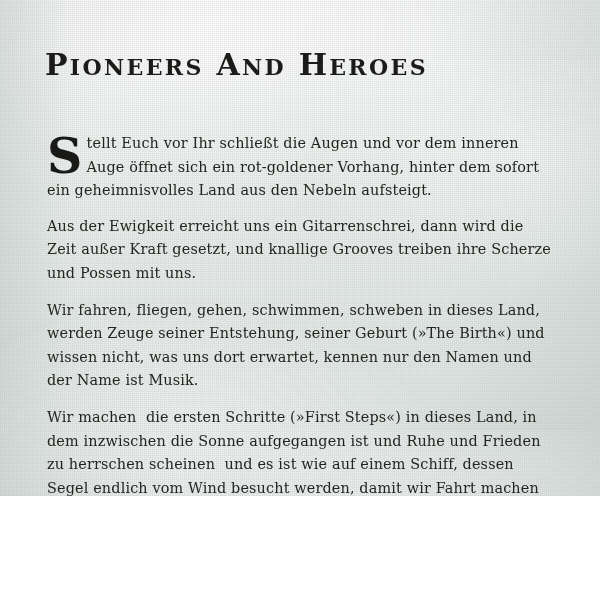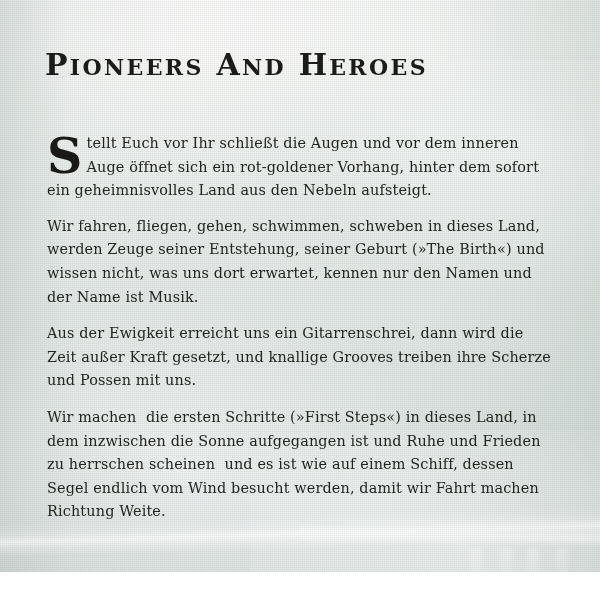--- a/index.html
+++ b/index.html
@@ -10,21 +10,21 @@
     width: 600px;
     height: 600px;
     overflow: hidden;
     font-family: "DejaVu Serif", "Liberation Serif", serif;
     background: #ffffff;
   }
 
   #page {
     position: relative;
     width: 600px;
-    height: 572px;
+    height: 496px;
     overflow: hidden;
     background-color: #d946ef;
     text-decoration: underline;
   }
 
   
   .bg-base {
     position: absolute;
     inset: 0;
     background:
@@ -205,22 +205,22 @@
     <h1 class="title">
       <span><span class="cap">P</span><span class="sm">IONEERS</span></span>
       <span><span class="cap">A</span><span class="sm">ND</span></span>
       <span><span class="cap">H</span><span class="sm">EROES</span></span>
     </h1>
 
     <div class="body">
 
       <p class="para first"><span class="dropcap">S</span><span>tellt Euch vor Ihr schließt die Augen und vor dem inneren Auge öffnet sich ein rot-goldener Vorhang, hinter dem sofort ein geheimnisvolles Land aus den Nebeln aufsteigt.</span></p>
 
+      <p class="para"><span>Aus der Ewigkeit erreicht uns ein Gitarrenschrei, dann wird die Zeit außer Kraft gesetzt, und knallige Grooves treiben ihre Scherze und Possen mit uns.</span></p>
+
       <p class="para"><span>Wir fahren, fliegen, gehen, schwimmen, schweben in dieses Land, werden Zeuge seiner Entstehung, seiner Geburt (»The Birth«) und wissen nicht, was uns dort erwartet, kennen nur den Namen und der Name ist Musik.</span></p>
-
-      <p class="para"><span>Aus der Ewigkeit erreicht uns ein Gitarrenschrei, dann wird die Zeit außer Kraft gesetzt, und knallige Grooves treiben ihre Scherze und Possen mit uns.</span></p>
 
 
       <p class="para"><span>Wir machen  die ersten Schritte (»First Steps«) in dieses Land, in dem inzwischen die Sonne aufgegangen ist und Ruhe und Frieden zu herrschen scheinen  und es ist wie auf einem Schiff, dessen Segel endlich vom Wind besucht werden, damit wir Fahrt machen Richtung Weite.</span></p>
 
     </div>
   </div>
 </div>
 
 </body></html>

